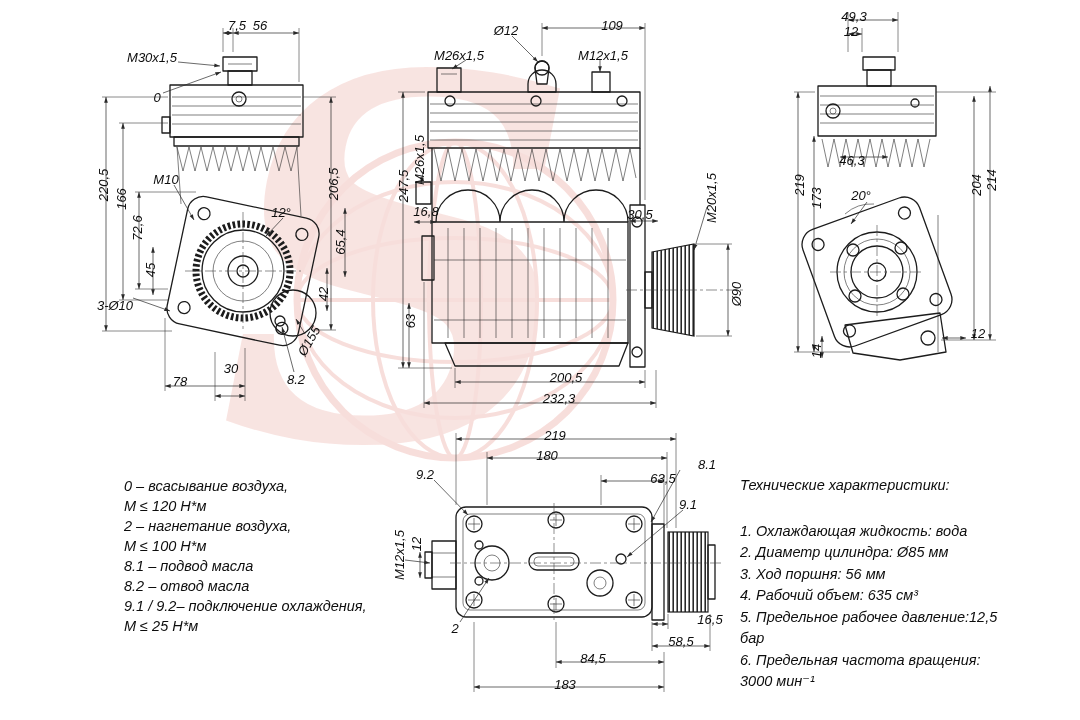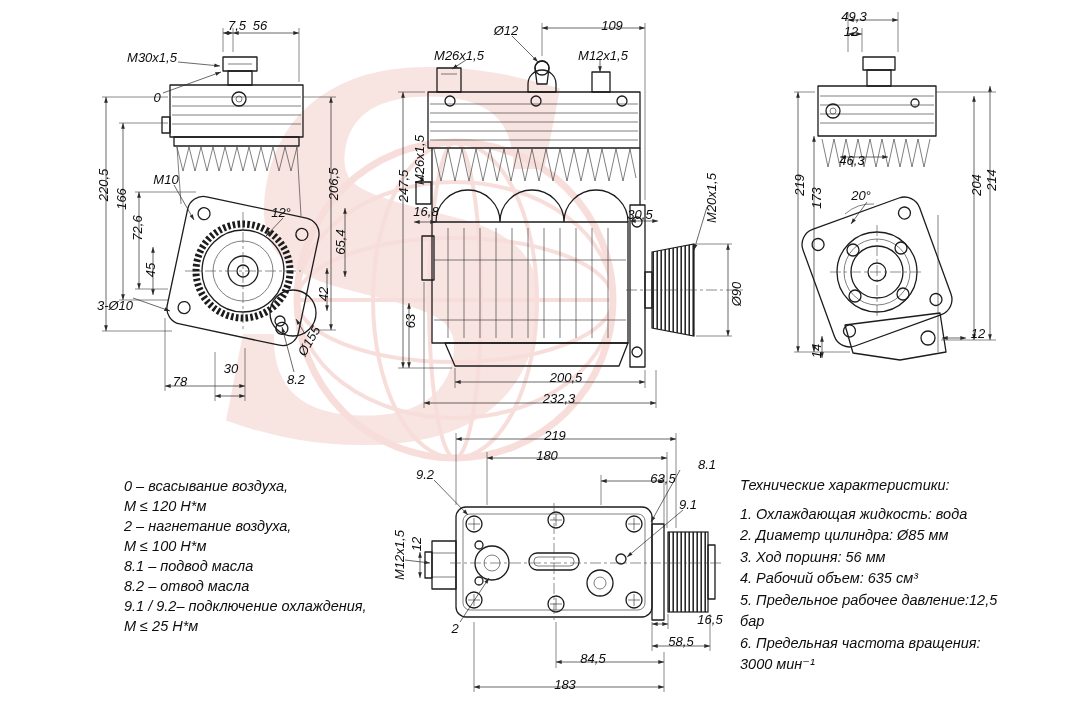--- a/index.html
+++ b/index.html
@@ -23,21 +23,21 @@
     color:#0d0d0d;white-space:nowrap;z-index:5;
   }
   .legend{
     position:absolute;left:124px;top:476px;width:260px;
     font-style:italic;font-size:14.5px;line-height:20px;color:#0d0d0d;z-index:5;
   }
   .specs{
     position:absolute;left:740px;top:475px;width:280px;
     font-style:italic;font-size:14.5px;line-height:21.5px;color:#0d0d0d;z-index:5;
   }
-  .specs-title{margin-bottom:7px;}
+  .specs-title{margin-bottom:24px;}
 </style>
 </head>
 <body>
 
 <svg id="drawing" width="1080" height="720" viewBox="0 0 1080 720" xmlns="http://www.w3.org/2000/svg">
   <defs>
     <marker id="ar" viewBox="0 0 10 10" refX="9.5" refY="5" markerWidth="9" markerHeight="9" orient="auto-start-reverse">
       <path d="M0.5 2 L9.5 5 L0.5 8 z" fill="#2a2a2a"></path>
     </marker>
     <pattern id="hatchV" width="4" height="6" patternUnits="userSpaceOnUse">

